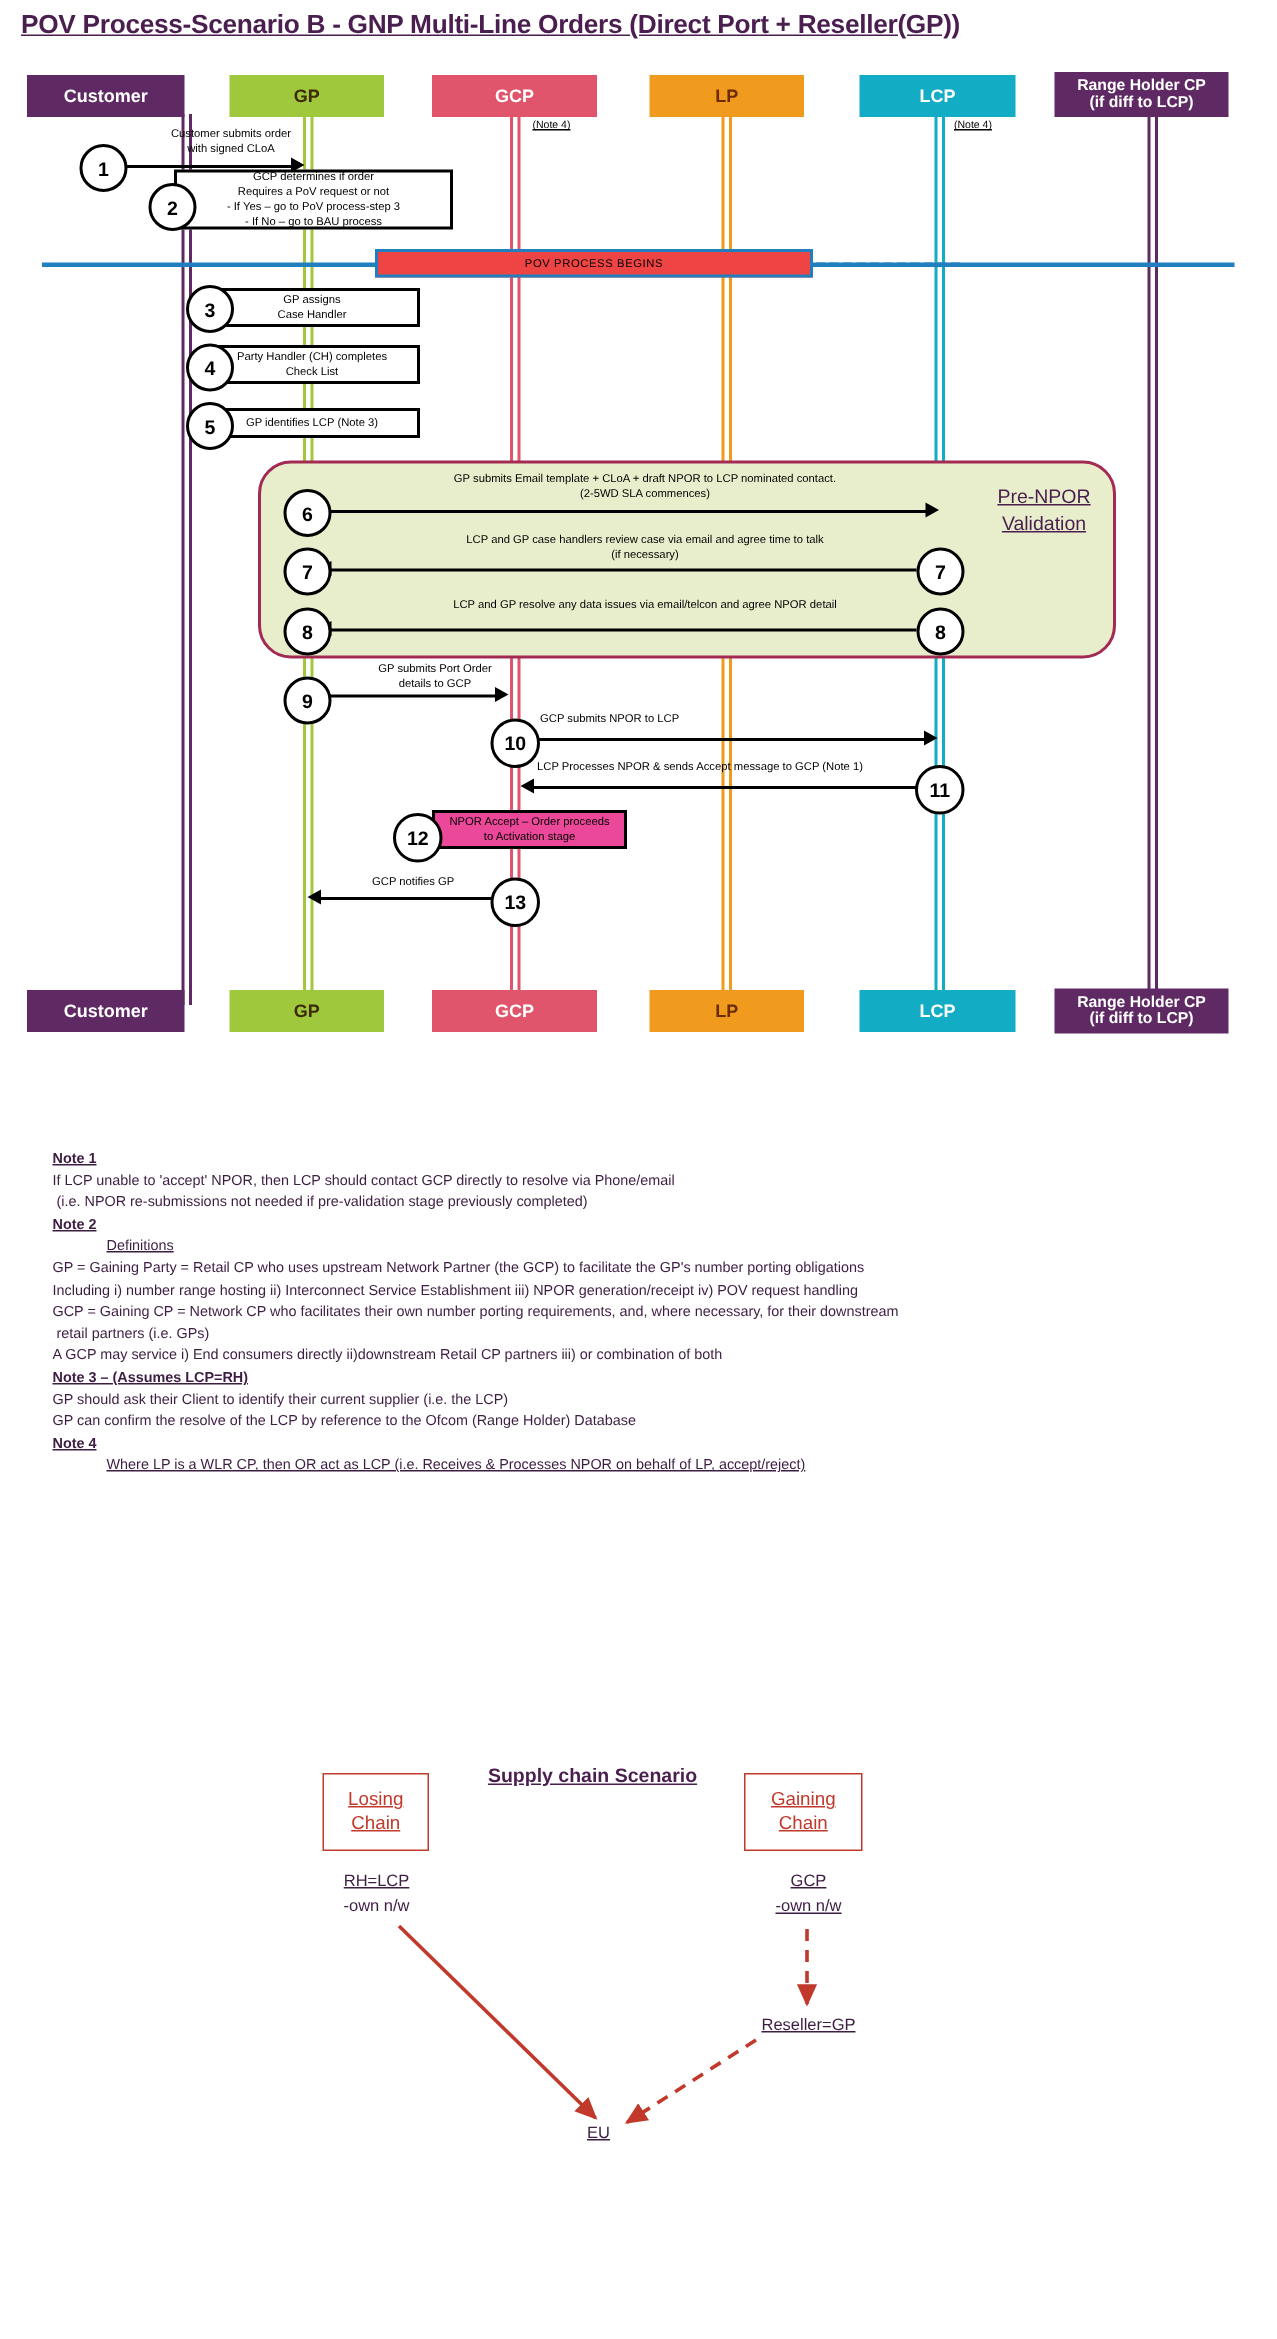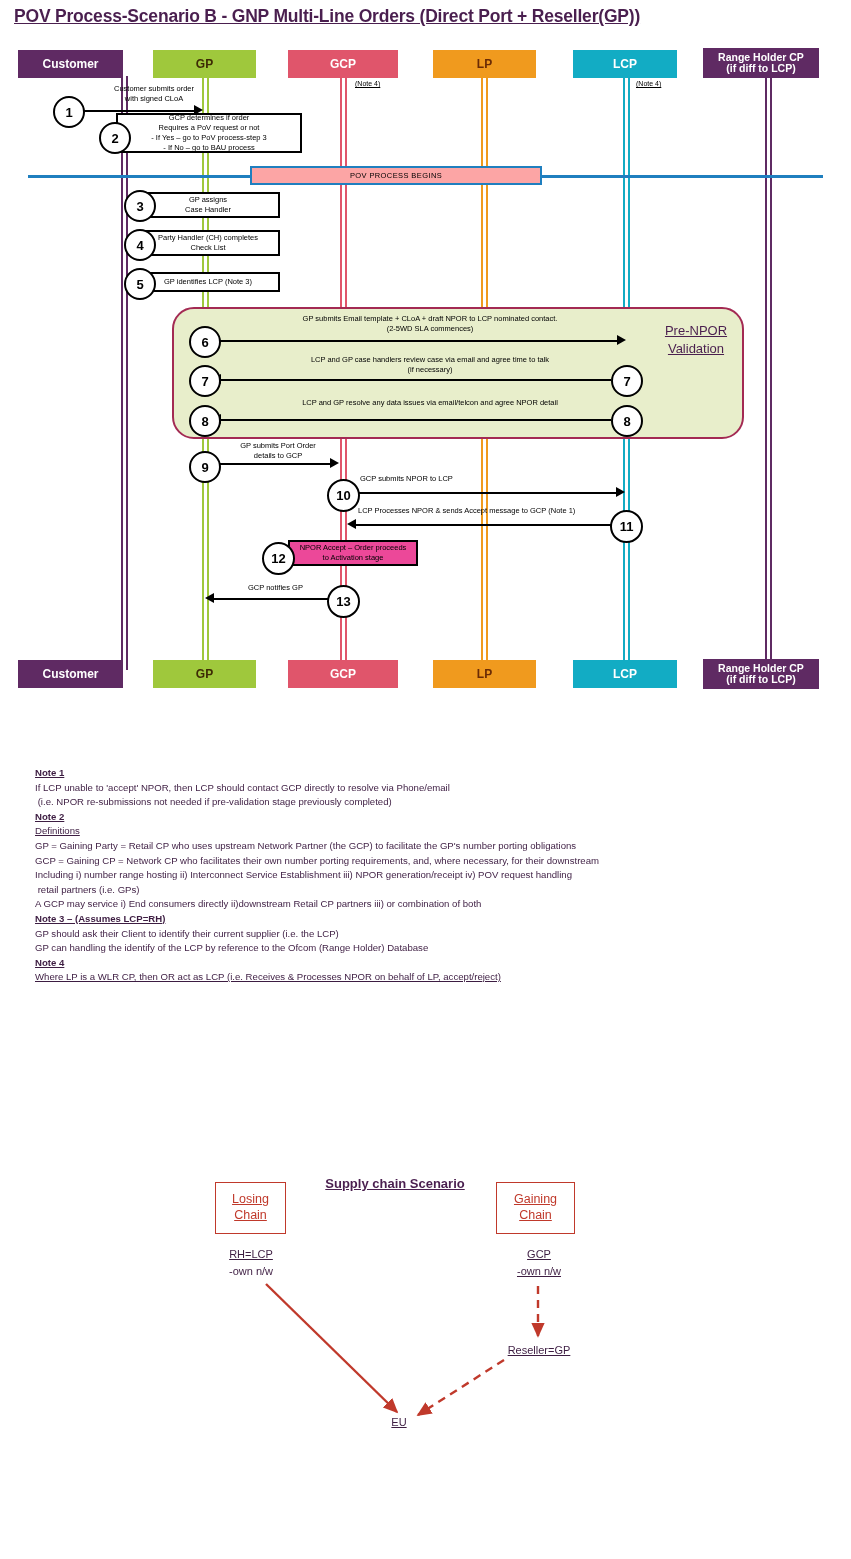--- a/index.html
+++ b/index.html
@@ -142,21 +142,21 @@
     height: 0;
     border-top: 3px dashed #1f7fbf;
     z-index: 15;
   }
   #pov-box {
     position: absolute;
     left: 250px;
     top: 166px;
     width: 292px;
     height: 19px;
-    background: #fca5a5;
+    background: #ef4444;
     border: 2.5px solid #1f7fbf;
     box-sizing: border-box;
     display: flex; align-items: center; justify-content: center;
     font-size: 7.5px;
     color: #000000;
     letter-spacing: 0.4px;
     z-index: 18;
   }
 
   
@@ -189,21 +189,21 @@
   #notes {
     position: absolute;
     left: 35px;
     top: 766px;
     width: 790px;
     font-size: 9.6px;
     color: #3d1d42;
     line-height: 14.6px;
   }
   #notes .nline { white-space: pre; }
-  #notes .u { text-decoration: underline; }
+  #notes .u { text-decoration: underline; margin-left: 36px; }
   #notes .b { font-weight: bold; text-decoration: underline; }
 
   
   .sc-box {
     position: absolute;
     border: 1.5px solid #c0392b;
     box-sizing: border-box;
     display: flex;
     flex-direction: column;
     align-items: center;
@@ -364,21 +364,21 @@
   <div class="flow-label" style="left:240px; top:398px; width:380px;">LCP and GP resolve any data issues via  email/telcon and agree NPOR detail</div>
   <div class="hline" style="left:219px; top:419px; width:392px;"></div>
   <div class="arrowhead arrow-left" style="left:212px; top:414px;"></div>
   <div class="step" style="left:189px; top:405px; width:28px; height:28px;">
     <span>8</span>
   </div>
   <div class="step" style="left:611px; top:405px; width:28px; height:28px;">
     <span>8</span>
   </div>
 
-  <div class="flow-label" style="left:218px; top:441px; width:120px;">GP submits Port Order
+  <div class="flow-label" style="left:230px; top:441px; width:120px;">GP submits Port Order
 details to GCP</div>
   <div class="hline" style="left:214px; top:463px; width:119px;"></div>
   <div class="arrowhead arrow-right" style="left:330px; top:458px;"></div>
   <div class="step" style="left:189px; top:451px; width:28px; height:28px;">
     <span>9</span>
   </div>
 
   <div class="flow-label" style="left:360px; top:474px; width:200px; text-align:left;">GCP submits NPOR to LCP</div>
   <div class="hline" style="left:354px; top:492px; width:265px;"></div>
   <div class="arrowhead arrow-right" style="left:616px; top:487px;"></div>
@@ -408,27 +408,27 @@
     <span>13</span>
   </div>
 
   <div id="notes">
     <div class="nline b">Note 1</div>
     <div class="nline">If LCP unable to 'accept' NPOR, then LCP should contact GCP directly to resolve via Phone/email</div>
     <div class="nline"> (i.e. NPOR re-submissions not needed if pre-validation stage previously completed)</div>
     <div class="nline b">Note 2</div>
     <div class="nline u">Definitions</div>
     <div class="nline">GP = Gaining Party = Retail CP who uses upstream Network Partner (the GCP) to facilitate the GP's number porting obligations</div>
+    <div class="nline">Including i) number range hosting ii) Interconnect Service Establishment iii) NPOR generation/receipt iv) POV request handling</div>
     <div class="nline">GCP = Gaining CP = Network CP who facilitates their own number porting requirements, and, where necessary, for their downstream</div>
-    <div class="nline">Including i) number range hosting ii) Interconnect Service Establishment iii) NPOR generation/receipt iv) POV request handling</div>
     <div class="nline"> retail partners (i.e. GPs)</div>
     <div class="nline">A GCP may service i) End consumers directly ii)downstream Retail CP partners iii) or combination of both</div>
     <div class="nline b">Note 3 – (Assumes LCP=RH)</div>
     <div class="nline">GP should ask their Client to identify their current supplier (i.e. the LCP)</div>
-    <div class="nline">GP can handling the identify of the LCP by reference to the Ofcom (Range Holder) Database</div>
+    <div class="nline">GP can confirm the resolve of the LCP by reference to the Ofcom (Range Holder) Database</div>
     <div class="nline b">Note 4</div>
     <div class="nline u">Where LP is a WLR CP, then OR act as LCP (i.e. Receives &amp; Processes NPOR on behalf of LP, accept/reject)</div>
   </div>
 
   <div id="sc-title">Supply chain Scenario</div>
 
   <div class="sc-box" style="left:215px; top:1182px; width:71px; height:52px;">
     <span>Losing</span>
     <span>Chain</span>
   </div>

